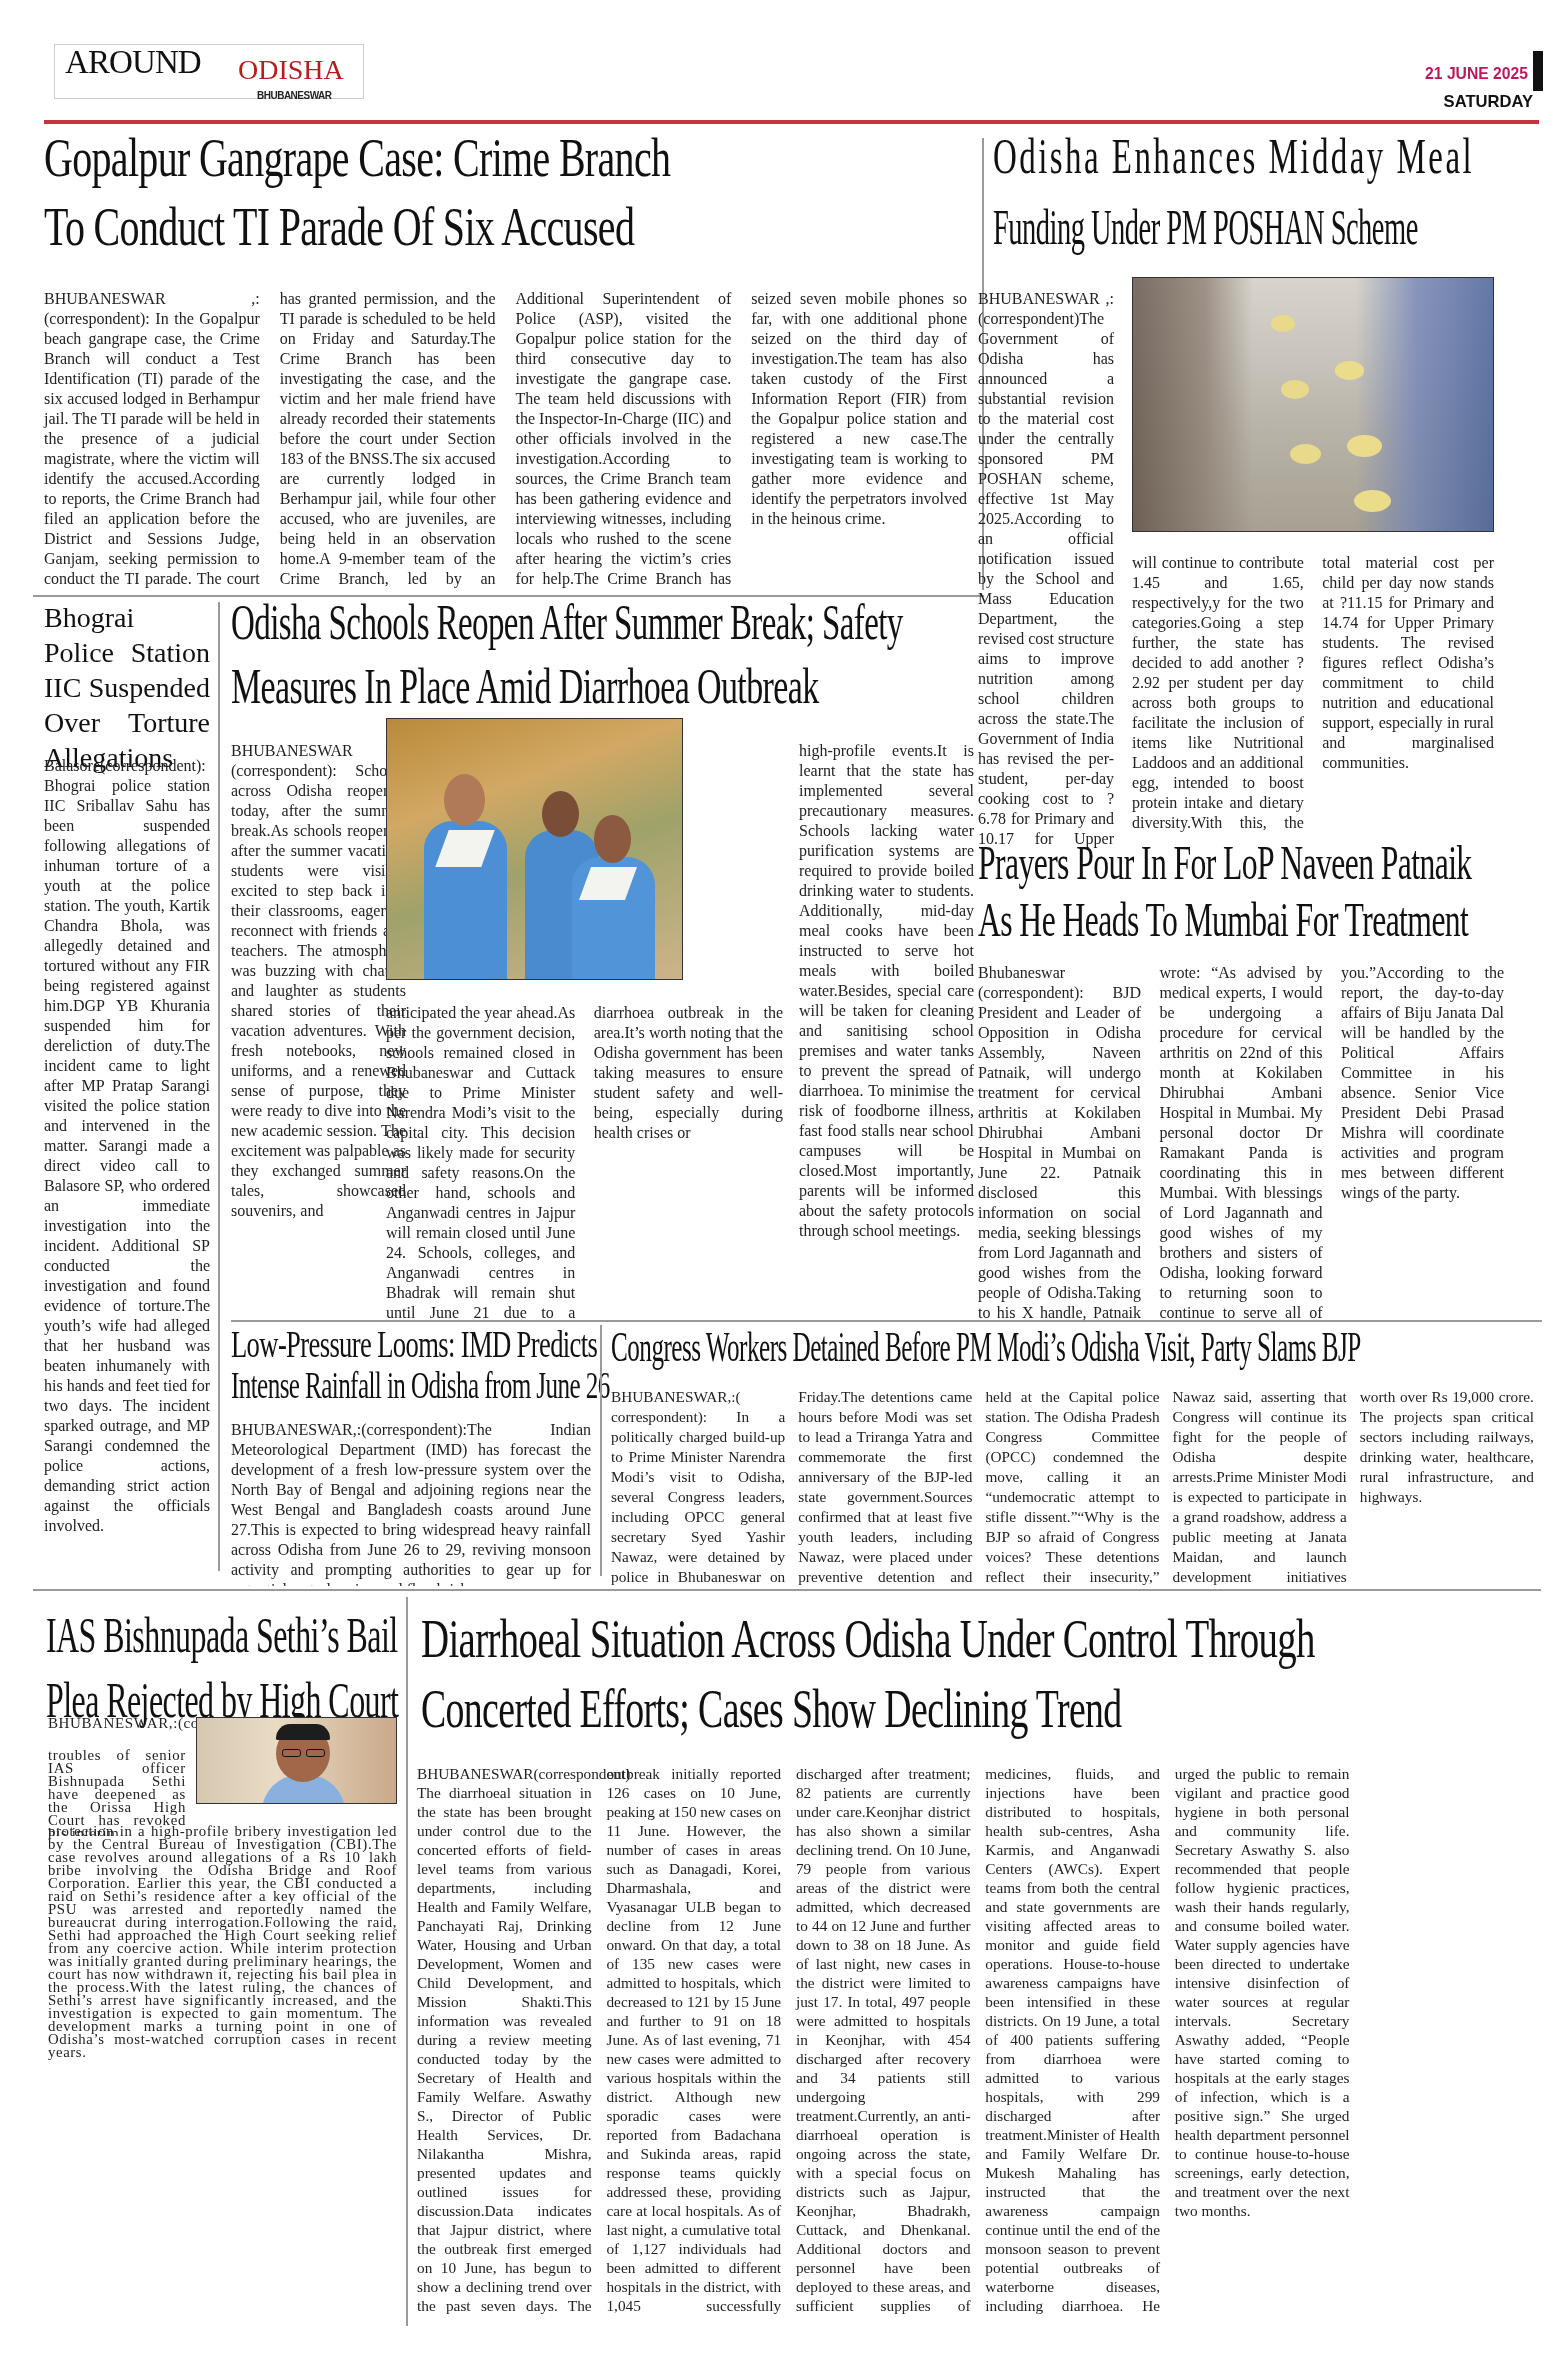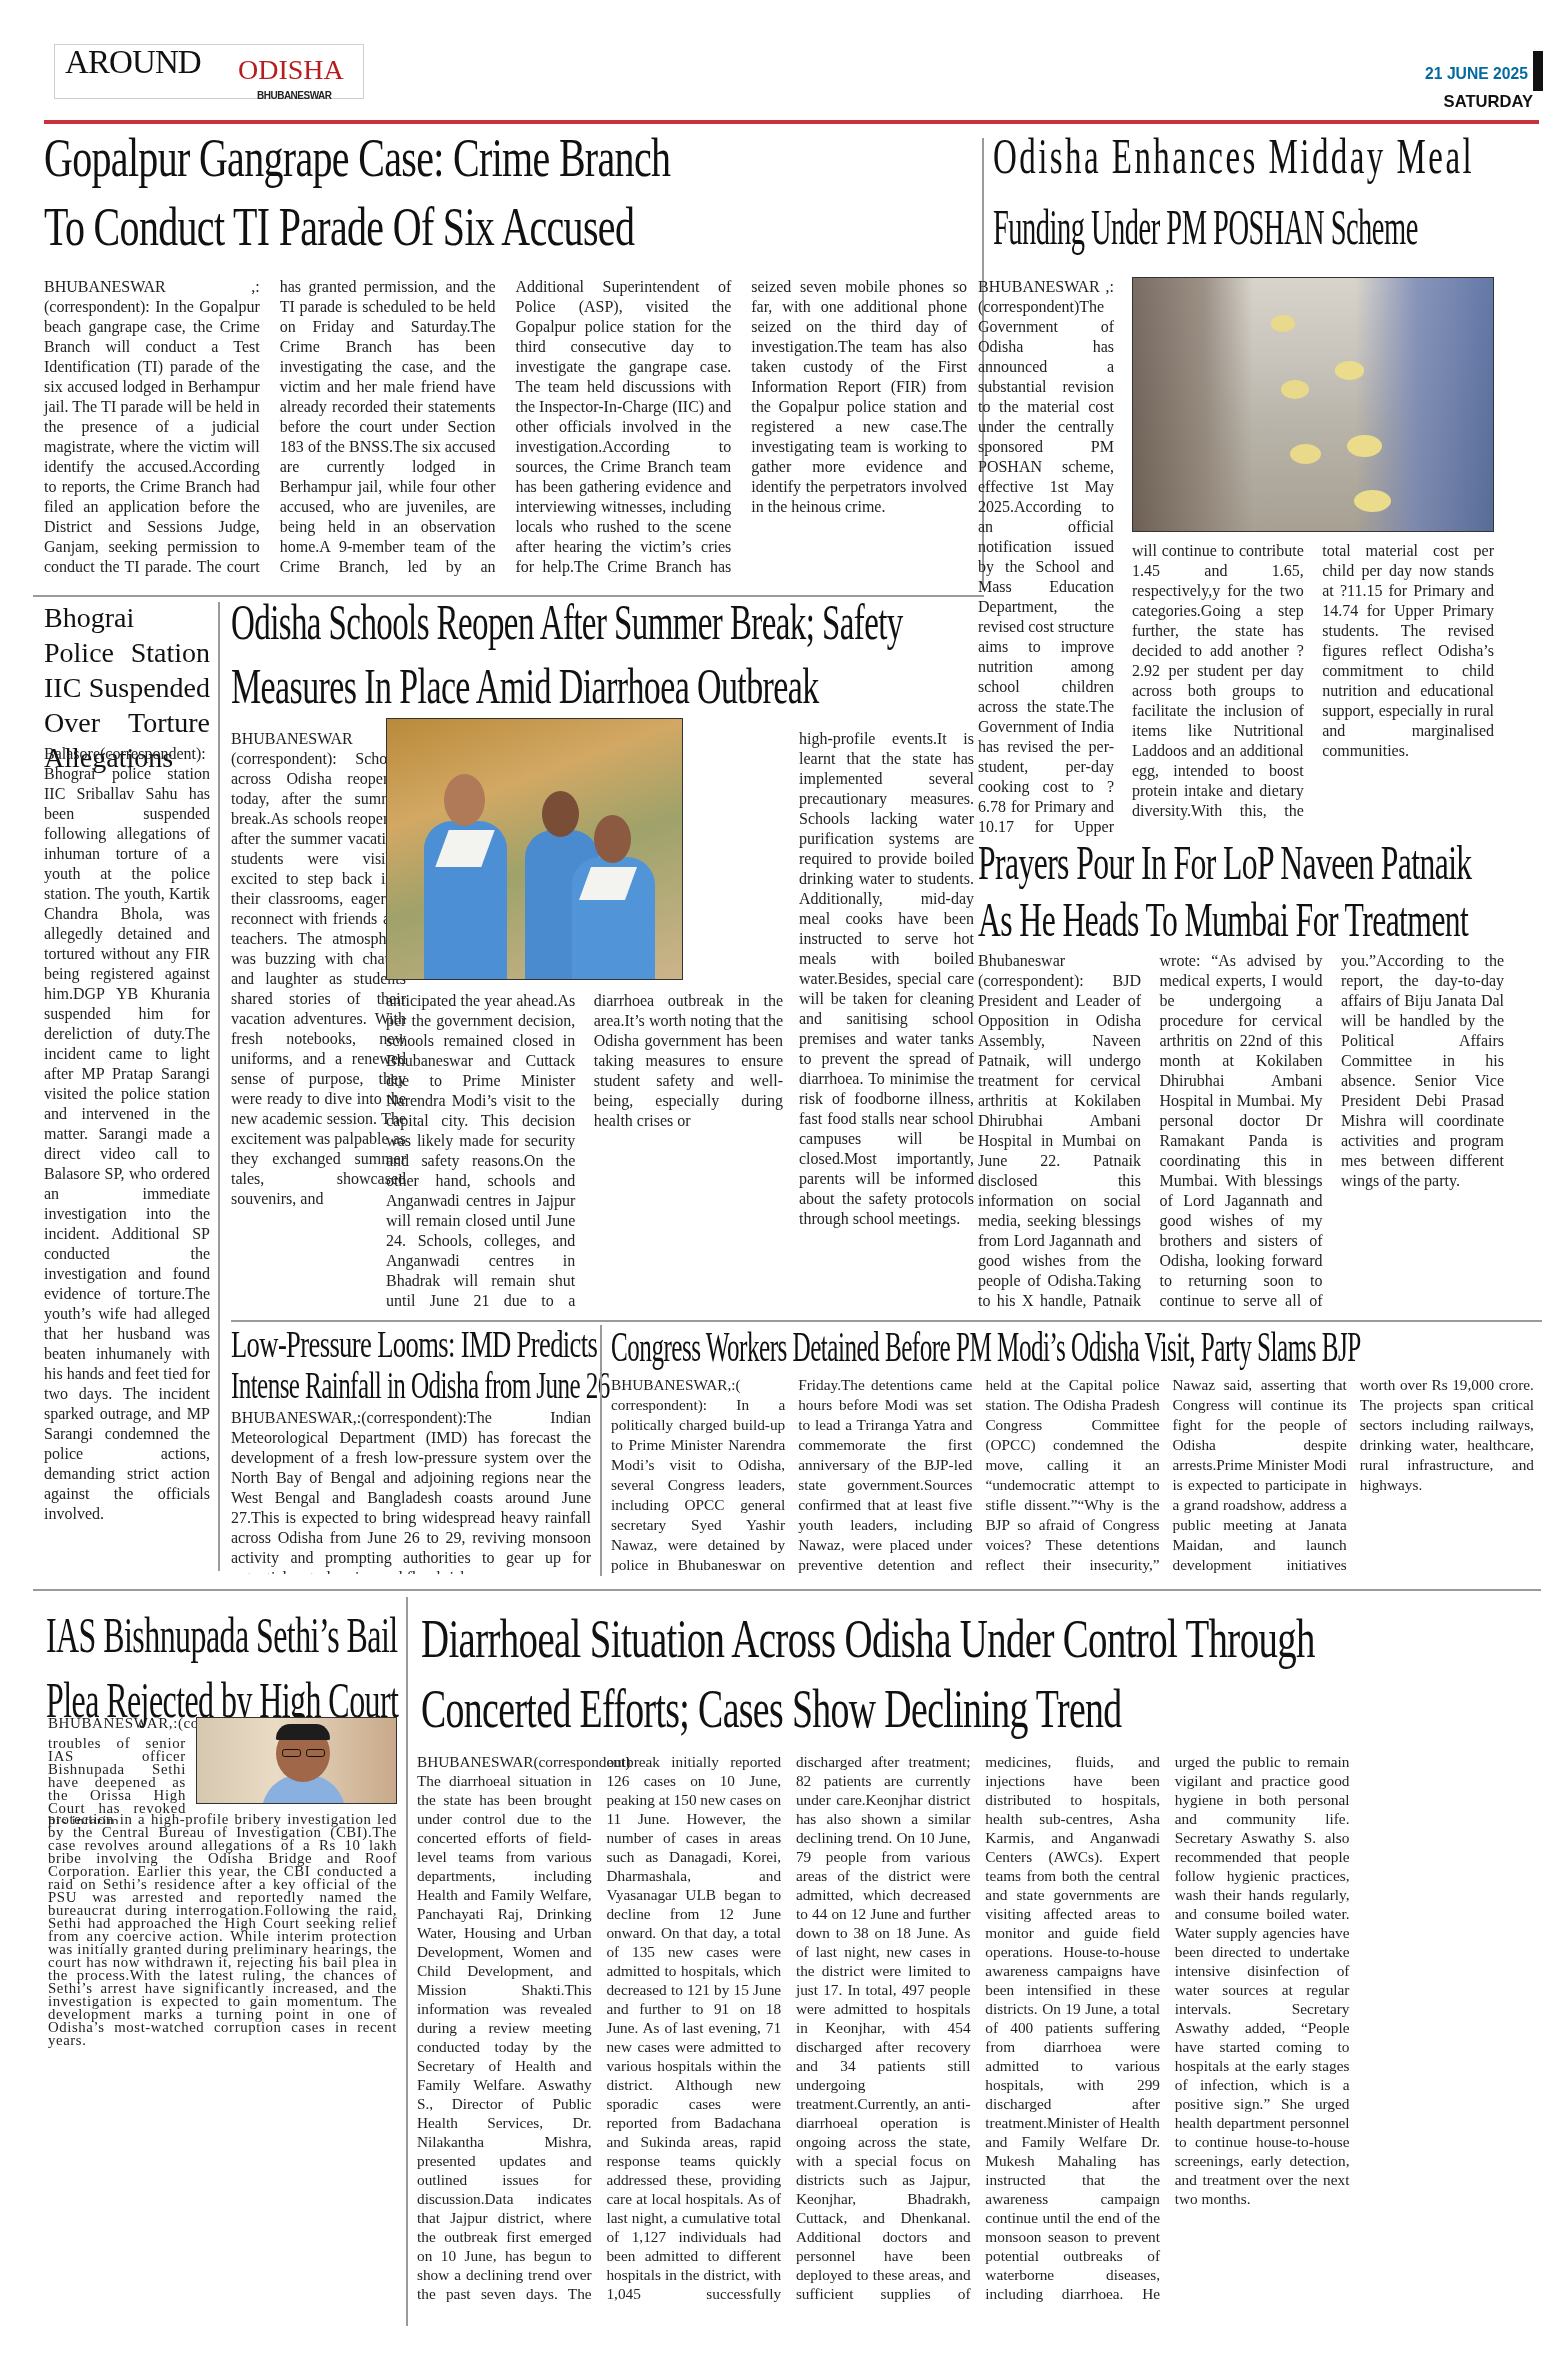--- a/index.html
+++ b/index.html
@@ -1,28 +1,28 @@
 <!DOCTYPE html>
 <html style="font-size:14.8px"><head>
 <meta charset="utf-8">
 <style>
   * { box-sizing: border-box; margin: 0; padding: 0; }
   html, body { width: 1561px; height: 2363px; background: #ffffff; overflow: hidden; }
   body { position: relative; font-family: "Liberation Serif", serif; color: #1a1a1a; }
   .abs { position: absolute; }
   .hl { font-family: "Liberation Serif", serif; color: #111; font-weight: normal; transform-origin: left top; white-space: nowrap; letter-spacing: -0.9px; }
-  .body { font-family: "Liberation Serif", serif; font-size: 16px; line-height: 20px; text-align: justify; color: #222; hyphens: none; }
+  .body { font-family: "Liberation Serif", serif; font-size: 16px; line-height: 20px; text-align: justify; color: #222; hyphens: none; margin-top: 12px; }
   .cols { column-gap: 20px; column-fill: auto; }
   .rule-h { position: absolute; height: 1.8px; background: #9a9a9a; }
   .rule-v { position: absolute; width: 1.8px; background: #9a9a9a; }
   .masthead-box { position: absolute; left: 54px; top: 44px; width: 310px; height: 55px; border: 1.8px solid #cfcfcf; background: #fff; }
   .mast-around { position: absolute; left: 65px; top: 44px; font-family: "Liberation Serif", serif; font-size: 33px; color: #111; letter-spacing: -0.9px; }
   .mast-odisha { position: absolute; left: 238px; top: 54px; font-family: "Liberation Serif", serif; font-size: 28px; color: #b91c1c; letter-spacing: 0px; }
   .mast-city { position: absolute; left: 257px; top: 90px; font-family: "Liberation Sans", sans-serif; font-size: 10px; font-weight: bold; color: #222; letter-spacing: -0.5px; }
-  .date { position: absolute; right: 28px; top: 65px; font-family: "Liberation Sans", sans-serif; font-size: 15.7px; font-weight: bold; color: #0369a1; text-align: left; }
+  .date { position: absolute; right: 28px; top: 65px; font-family: "Liberation Sans", sans-serif; font-size: 15.7px; font-weight: bold; color: #be185d; text-align: left; }
   .day { position: absolute; right: 28px; top: 92px; font-family: "Liberation Sans", sans-serif; font-size: 16.6px; font-weight: bold; color: #111; text-align: right; }
   .date-bar { position: absolute; right: 18.5px; top: 51px; width: 9.2px; height: 40px; background: #111; }
   .red-line { position: absolute; left: 44px; top: 120px; width: 1495px; height: 3.7px; background: #c8323a; }
   .photo { position: absolute; border: 1.8px solid #333; overflow: hidden; }
 </style>
 </head>
 <body>
 
 <div class="masthead-box"></div>
 <div class="mast-around">AROUND</div>

